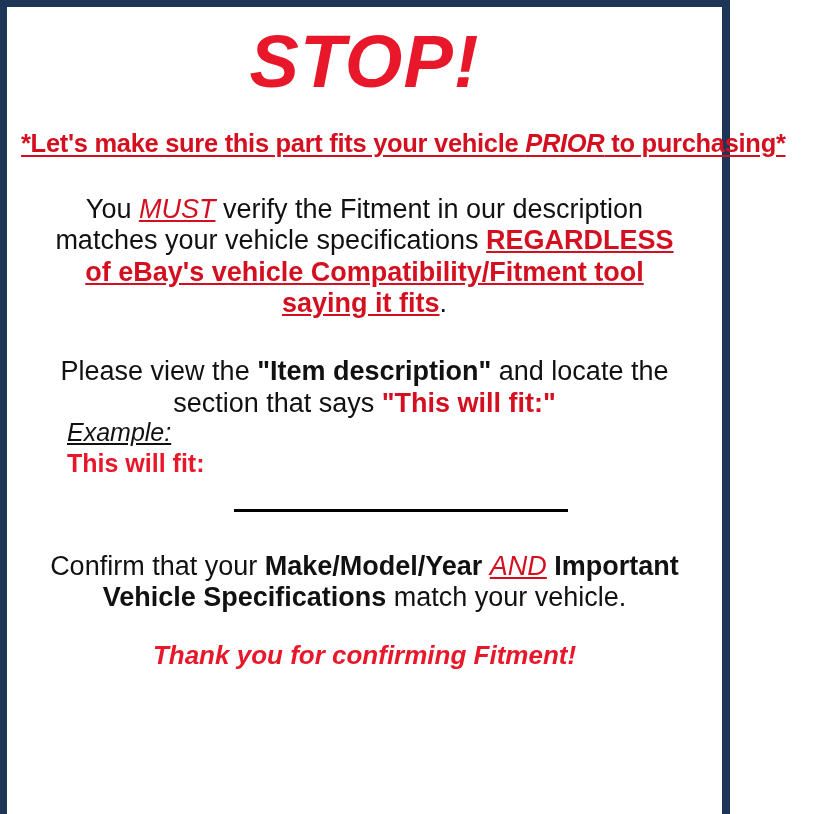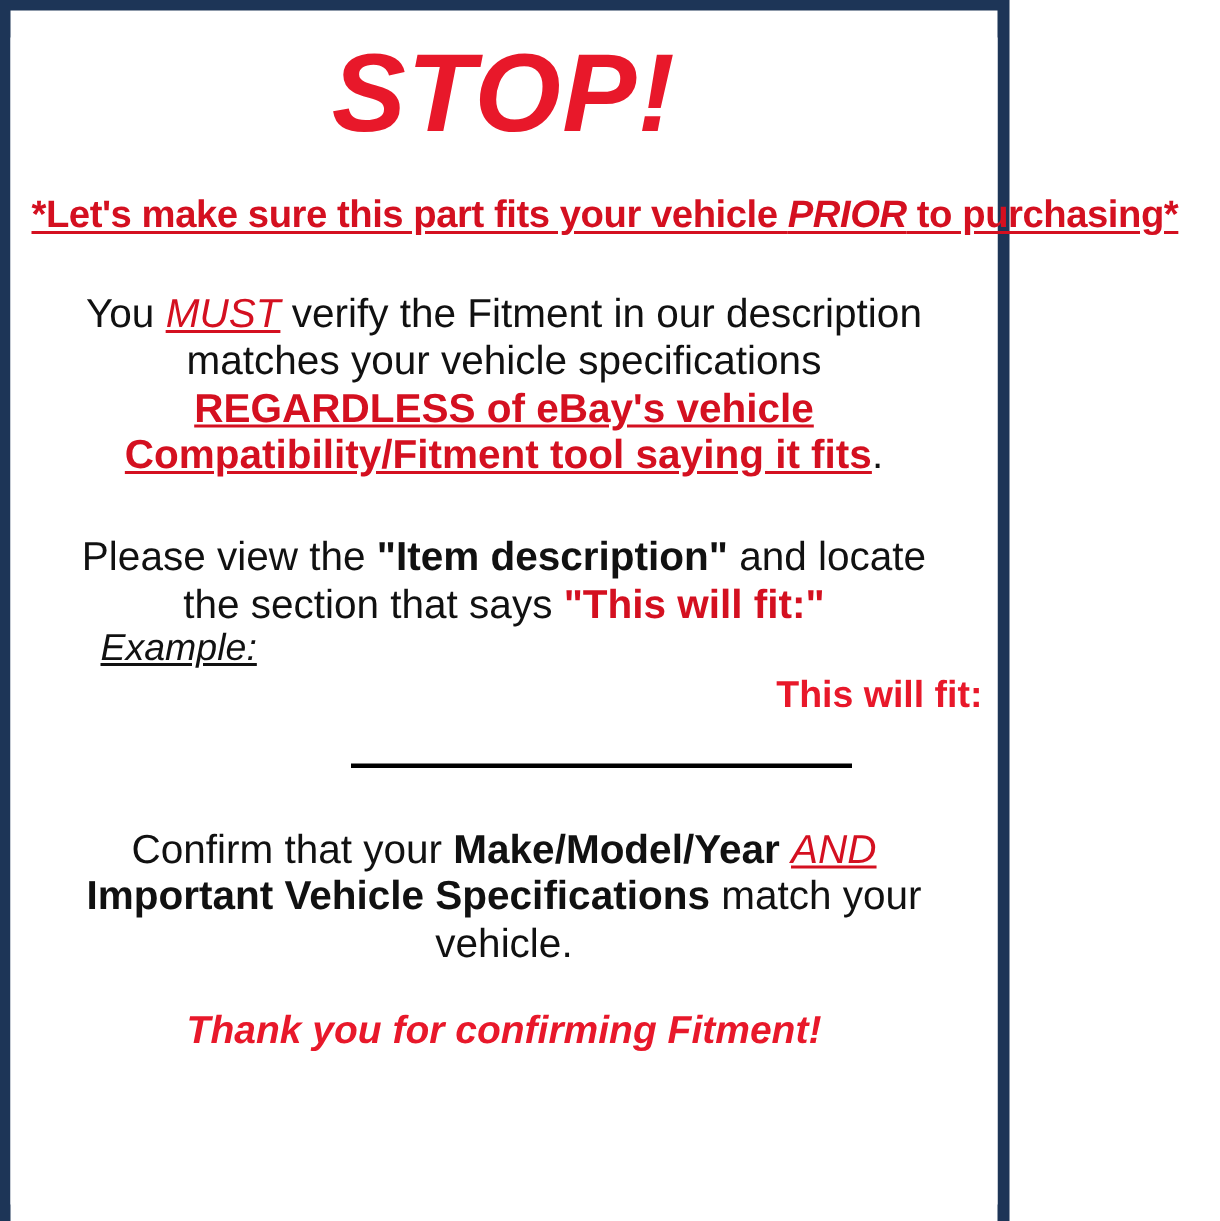--- a/index.html
+++ b/index.html
@@ -9,21 +9,21 @@
     background: #ffffff;
   }
   body {
     width: 813px;
     height: 814px;
     font-family: "Liberation Sans", sans-serif;
     overflow: hidden;
   }
 
   #notice-card {
-    width: 673px;
+    width: 730px;
     height: 814px;
     background: #ffffff;
     border-top: 7px solid #1d3557;
     border-left: 7px solid #1d3557;
     border-right: 8px solid #1d3557;
     border-bottom: 11px solid #1d3557;
     padding: 0;
     position: relative;
   }
 
@@ -112,21 +112,20 @@
     line-height: 1.1;
     font-family: "Liberation Sans", sans-serif;
   }
   .example-fit {
     color: #e8182a;
     font-size: 25px;
     font-weight: bold;
     line-height: 1.15;
     margin-top: 3px;
     font-family: "Liberation Sans", sans-serif;
-    text-align: right;
   }
   .example-spec {
     color: #e8182a;
     font-size: 23px;
     font-weight: bold;
     line-height: 1.15;
     margin-top: 25px;
     padding-left: 5px;
     letter-spacing: -0.1px;
     font-family: "Liberation Sans", sans-serif;

